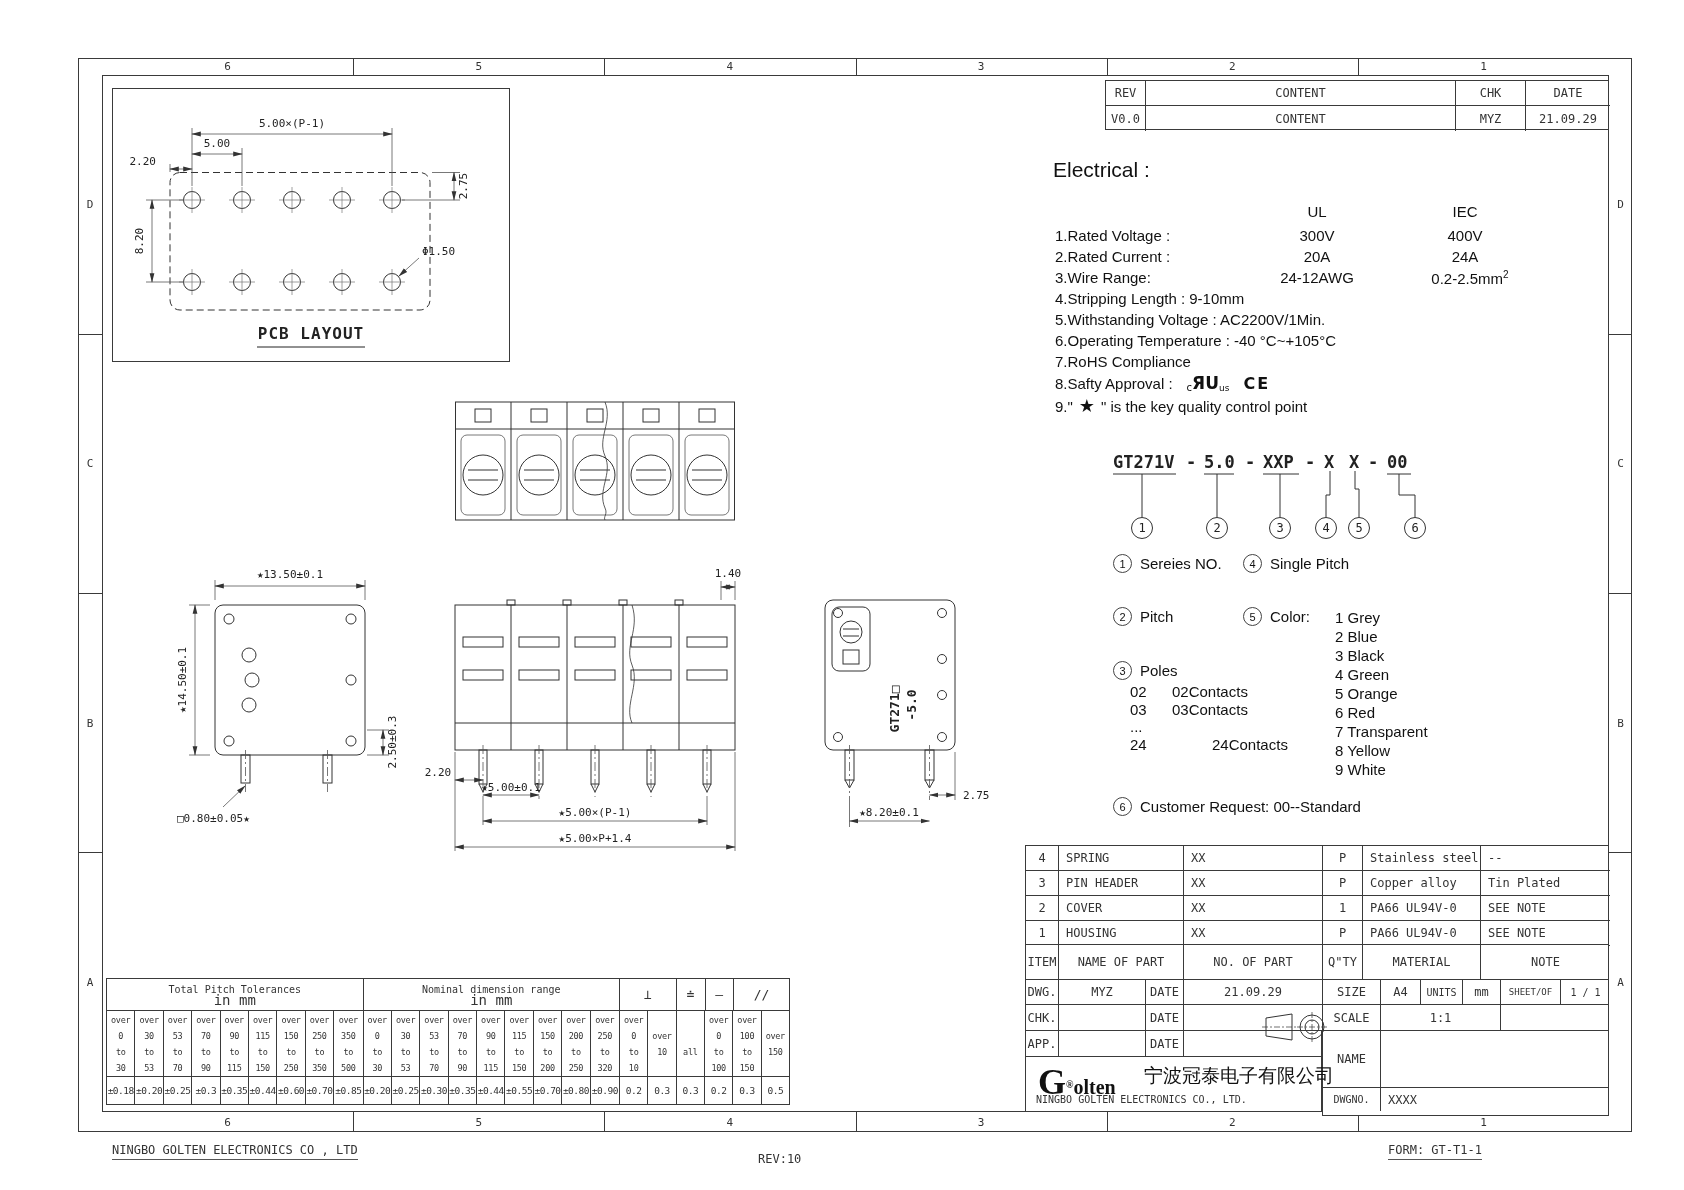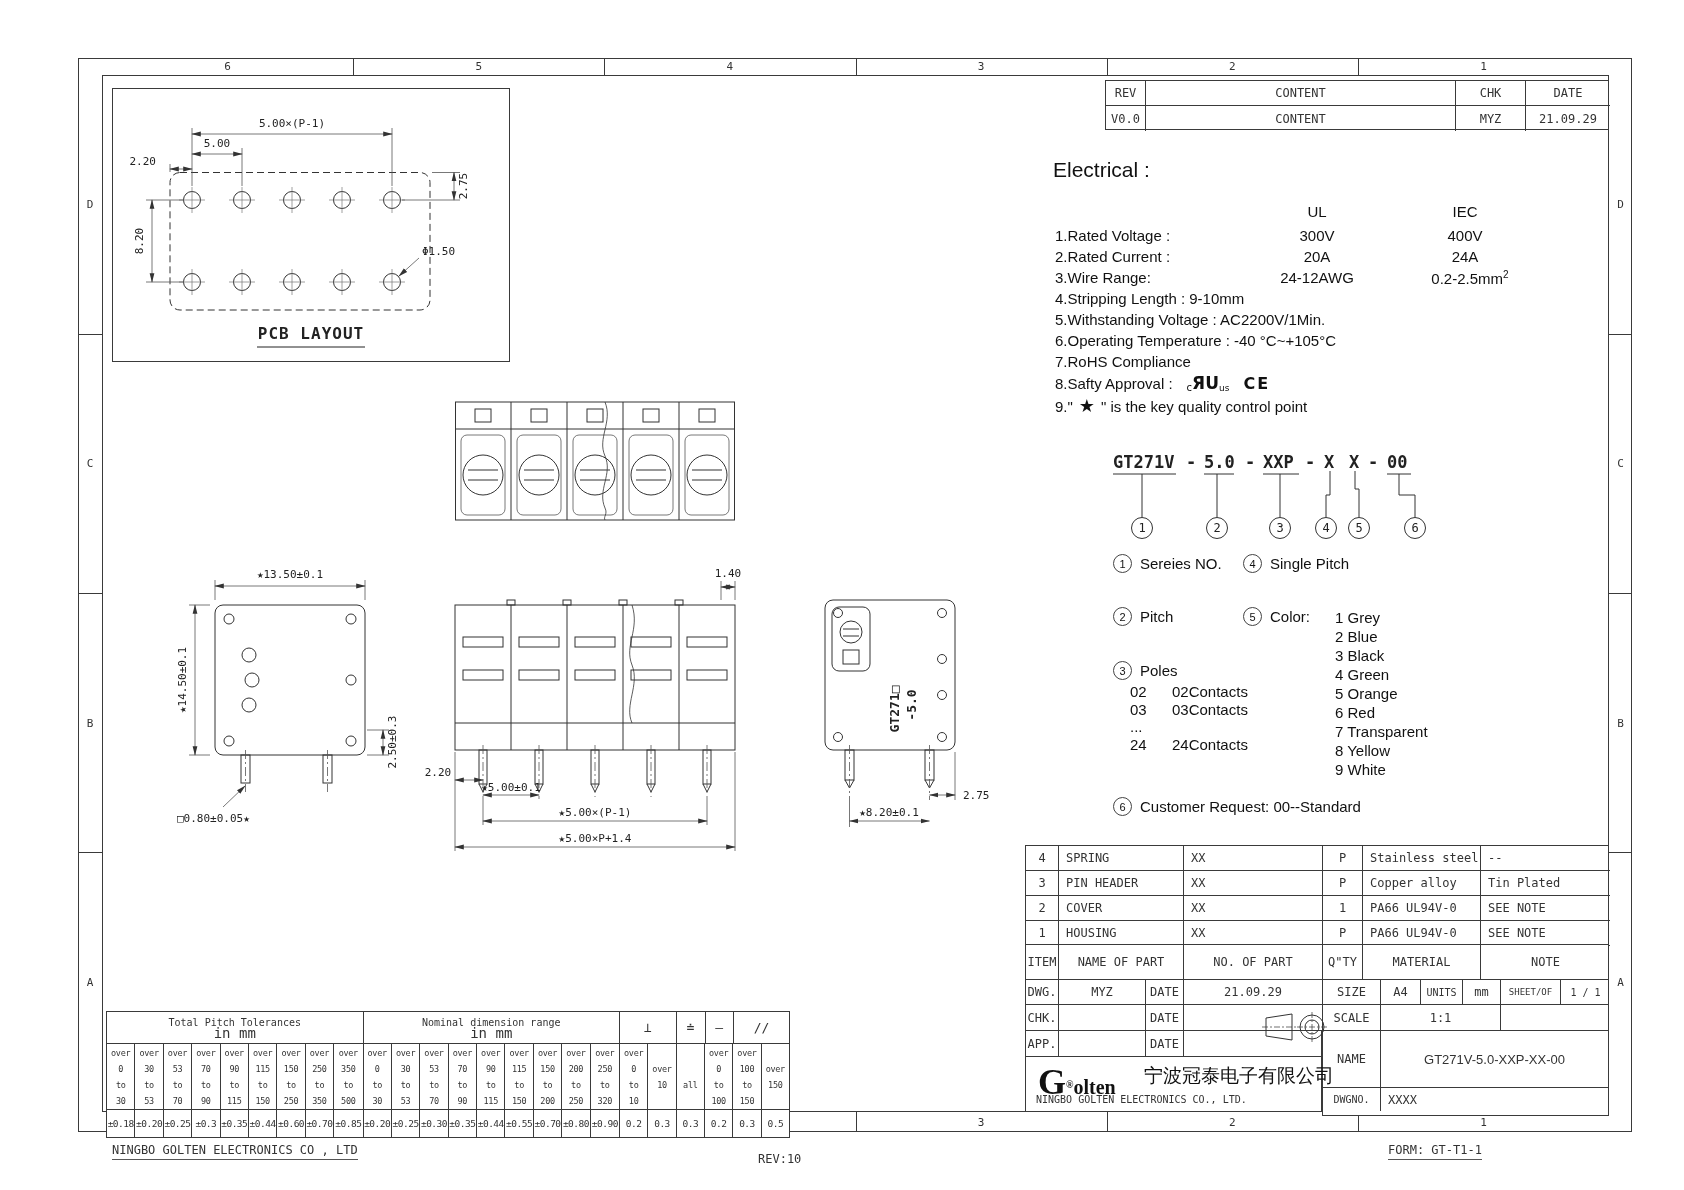--- a/index.html
+++ b/index.html
@@ -16,21 +16,21 @@
   
   .grid{position:absolute;display:grid;box-sizing:border-box;border:1px solid #3a3a3a;background:#fff;}
   .gc{border-right:1px solid #3a3a3a;border-bottom:1px solid #3a3a3a;box-sizing:border-box;
       display:flex;align-items:center;justify-content:center;font-size:12px;color:#333;
       white-space:nowrap;overflow:hidden;}
   .gc.left{justify-content:flex-start;padding-left:7px;}
   .gc.no-r{border-right:none;}
   .gc.no-b{border-bottom:none;}
   .rowwrap{display:contents;}
   
-  .tolwrap{position:absolute;left:106px;top:978px;width:684px;height:127px;border:1px solid #3a3a3a;box-sizing:border-box;background:#fff;margin-top:33px;}
+  .tolwrap{position:absolute;left:106px;top:978px;width:684px;height:127px;border:1px solid #3a3a3a;box-sizing:border-box;background:#fff;}
   .tolhead{display:flex;height:32px;box-sizing:border-box;}
   .tolhead>div{border-right:1px solid #3a3a3a;border-bottom:1px solid #3a3a3a;box-sizing:border-box;
       display:flex;flex-direction:column;align-items:center;justify-content:center;color:#333;}
   .tolhead>div:last-child{border-right:none;}
   .tg-title{font-size:10px;line-height:11px;}
   .tg-sub{font-size:14px;line-height:10px;}
   .tsym{font-size:13px;}
   .tolbody{display:flex;height:93px;}
   .tgroup{display:flex;box-sizing:border-box;border-right:1px solid #3a3a3a;}
   .tgroup:last-child{border-right:none;}
@@ -236,21 +236,21 @@
       <span>02Contacts</span>
     </div>
     <div style="display:flex;">
       <span style="width:42px;">03</span>
       <span>03Contacts</span>
     </div>
     <div style="display:flex;">
       <span style="width:42px;">...</span>
       <span></span>
     </div>
-    <div style="display:flex;">
+    <div style="display:flex;gap:40px;">
       <span style="width:42px;">24</span>
       <span>24Contacts</span>
     </div>
   </div>
 <div class="lgrow" style="left:1113px;top:797px;">
     <span class="cnum">6</span>
     <span>Customer Request: 00--Standard</span>
   </div>
 
 <svg class="abs" style="left:112px;top:88px;" width="398" height="274" viewBox="0 0 398 274">
@@ -576,21 +576,20 @@
   <div class="gc no-b no-r"></div>
 </div>
 <div class="grid" style="left:1025px;top:1030px;width:297px;height:27px;grid-template-columns:33px 87px 38px 138px;grid-auto-rows:25px;">
   <div class="gc no-b">APP.</div>
   <div class="gc no-b"></div>
   <div class="gc no-b">DATE</div>
   <div class="gc no-b no-r"></div>
 </div>
 <div class="grid" style="left:1322px;top:1030px;width:287px;height:58px;grid-template-columns:58px 227px;grid-auto-rows:56px;">
   <div class="gc no-b">NAME</div>
-  <div class="gc no-b no-r sans" style="font-size:13px;">GT271V-5.0-XXP-XX-00</div>
 </div>
 <div class="grid" style="left:1322px;top:1087px;width:287px;height:29px;grid-template-columns:58px 227px;grid-auto-rows:23px;">
   <div class="gc no-b" style="font-size:10px;">DWGNO.</div>
   <div class="gc no-b no-r left">XXXX</div>
 </div>
 <div class="rect" style="left:1025px;top:1056px;width:297px;height:56px;">
   <div class="abs" style="left:12px;top:4px;font-family:'Liberation Serif',serif;font-weight:bold;color:#111;white-space:nowrap;">
     <span style="font-size:36px;">G</span><sup style="font-size:10px;">®</sup><span style="font-size:20px;">olten</span>
   </div>
   <div class="abs" style="left:118px;top:6px;font-family:'DejaVu Sans',sans-serif;font-size:19px;color:#111;white-space:nowrap;">宁波冠泰电子有限公司</div>

